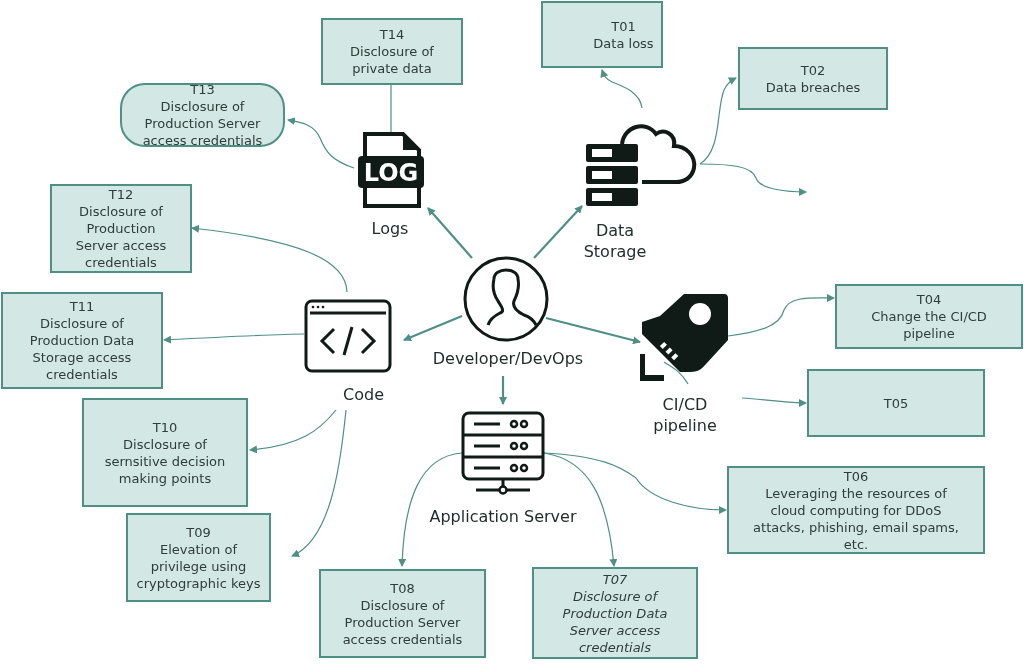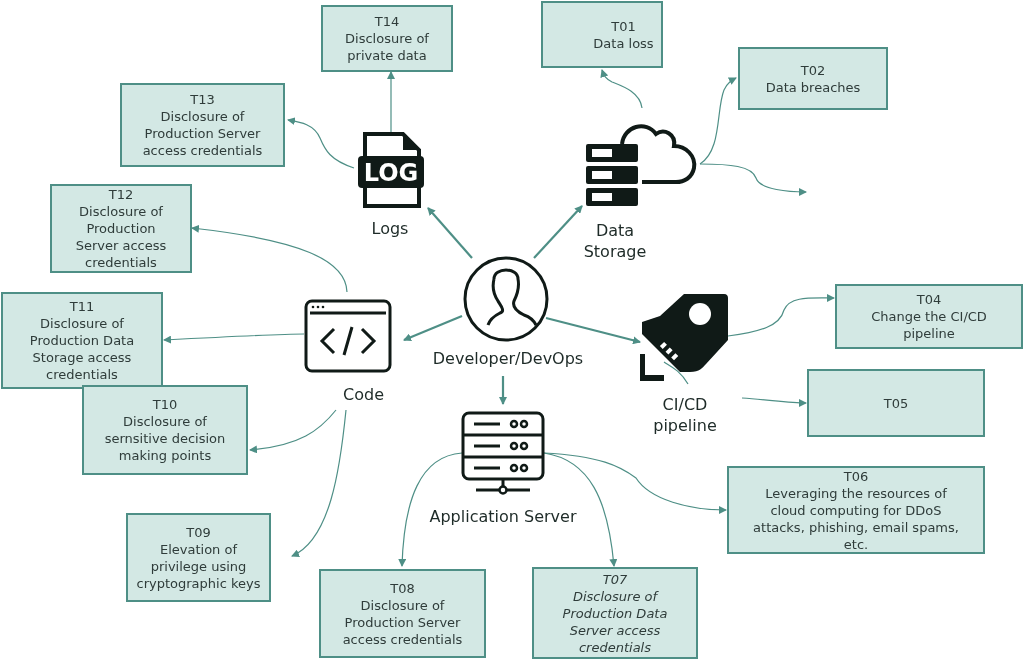--- a/index.html
+++ b/index.html
@@ -104,26 +104,26 @@
     <circle cx="54" cy="36" r="3" fill="none" stroke="#101a17" stroke-width="2.5"></circle>
       <circle cx="64" cy="36" r="3" fill="none" stroke="#101a17" stroke-width="2.5"></circle>
     <circle cx="54" cy="58" r="3" fill="none" stroke="#101a17" stroke-width="2.5"></circle>
       <circle cx="64" cy="58" r="3" fill="none" stroke="#101a17" stroke-width="2.5"></circle>
     <line x1="43" y1="69" x2="43" y2="78" stroke="#101a17" stroke-width="3"></line>
     <line x1="16" y1="80" x2="70" y2="80" stroke="#101a17" stroke-width="3"></line>
     <circle cx="43" cy="80" r="3.5" fill="#fff" stroke="#101a17" stroke-width="2.5"></circle>
   </svg>
   <div class="node-label" style="left:410px;top:506px;width:186px;">Application Server</div>
 
-  <div class="box" style="left:321px;top:5px;width:132px;height:67px;">
+  <div class="box" style="left:321px;top:18px;width:142px;height:67px;">
     <span class="id">T14</span>
     <span class="txt">Disclosure of
 private data</span>
   </div>
-  <div class="box" style="left:120px;top:83px;width:165px;height:84px;">
+  <div class="box" style="left:120px;top:83px;width:165px;height:64px;border-radius:25px;">
     <span class="id">T13</span>
     <span class="txt">Disclosure of
 Production Server
 access credentials</span>
   </div>
   <div class="box" style="left:541px;top:1px;width:122px;height:67px;padding-left:47px;">
     <span class="id">T01</span>
     <span class="txt">Data loss</span>
   </div>
   <div class="box" style="left:738px;top:47px;width:150px;height:63px;">
@@ -145,21 +145,21 @@
 credentials</span>
   </div>
   <div class="box" style="left:835px;top:284px;width:188px;height:65px;">
     <span class="id">T04</span>
     <span class="txt">Change the CI/CD
 pipeline</span>
   </div>
   <div class="box" style="left:807px;top:369px;width:178px;height:68px;">
     <span class="id">T05</span>
   </div>
-  <div class="box" style="left:82px;top:385px;width:166px;height:90px;">
+  <div class="box" style="left:82px;top:398px;width:166px;height:109px;">
     <span class="id">T10</span>
     <span class="txt">Disclosure of
 sernsitive decision
 making points</span>
   </div>
   <div class="box" style="left:727px;top:466px;width:258px;height:88px;">
     <span class="id">T06</span>
     <span class="txt">Leveraging the resources of
 cloud computing for DDoS
 attacks, phishing, email spams,

